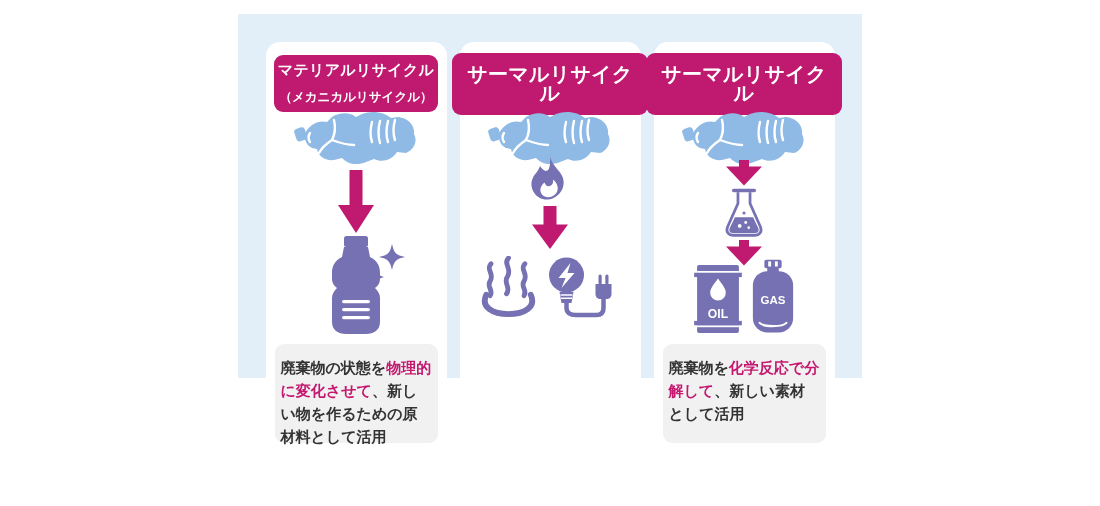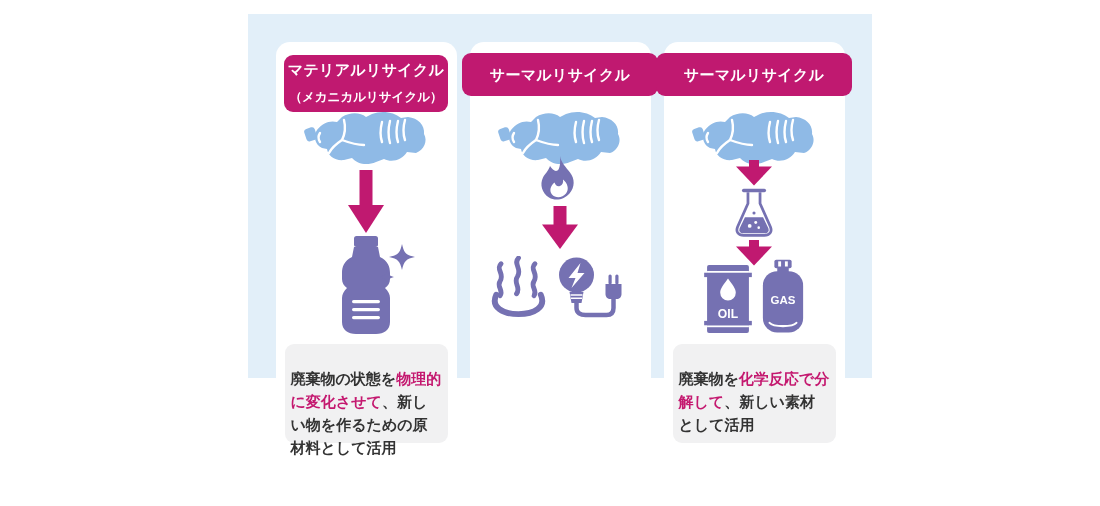--- a/index.html
+++ b/index.html
@@ -1,40 +1,40 @@
 <!DOCTYPE html>
 <html><head>
 <meta charset="utf-8">
 <style>
   html,body{margin:0;padding:0;}
   body{
     width:1100px;height:506px;background:#ffffff;position:relative;overflow:hidden;
     font-family:"Liberation Sans","DejaVu Sans",sans-serif;
   }
   .panel{
-    position:absolute;left:248px;top:14px;width:624px;height:364px;
+    position:absolute;left:238px;top:14px;width:624px;height:364px;
     background:#e2eff9;display:flex;justify-content:center;gap:13px;padding-top:28px;box-sizing:border-box;
   }
   .card{
     width:181px;height:418px;background:#ffffff;border-radius:14px;position:relative;flex:none;
   }
   .badge{
     position:absolute;left:50%;transform:translateX(-50%);
     background:#c01970;color:#ffffff;border-radius:9px;text-align:center;
     font-weight:bold;
   }
   .badge.two-line{top:13px;width:164px;padding:5px 0 6px 0;}
-  .badge.one-line{top:11px;width:172px;padding:12px 12px;font-size:15px;line-height:19px;letter-spacing:.3px;}
+  .badge.one-line{top:11px;width:172px;padding:12px 12px;font-size:20px;line-height:19px;letter-spacing:.3px;}
   .badge .l1{font-size:15px;line-height:19px;letter-spacing:.3px;}
   .badge .l2{font-size:12.5px;line-height:17px;margin-top:10px;}
   .icon-abs{position:absolute;left:50%;transform:translateX(-50%);display:block;}
   .icon-row{position:absolute;left:50%;transform:translateX(-50%);display:flex;align-items:flex-end;}
   .desc-box{
     position:absolute;left:9px;right:9px;top:302px;height:99px;background:#f1f1f2;border-radius:9px;
-    padding:23px 6px;box-sizing:border-box;
+    padding:12px 6px;box-sizing:border-box;
   }
   .desc{
     margin:0;font-size:15px;line-height:23px;font-weight:600;color:#333333;
     letter-spacing:0;
   }
   .seg-accent{color:#c4186f;}
   .seg-dark{color:#333333;}
   svg{display:block;}
 </style>
 </head>

